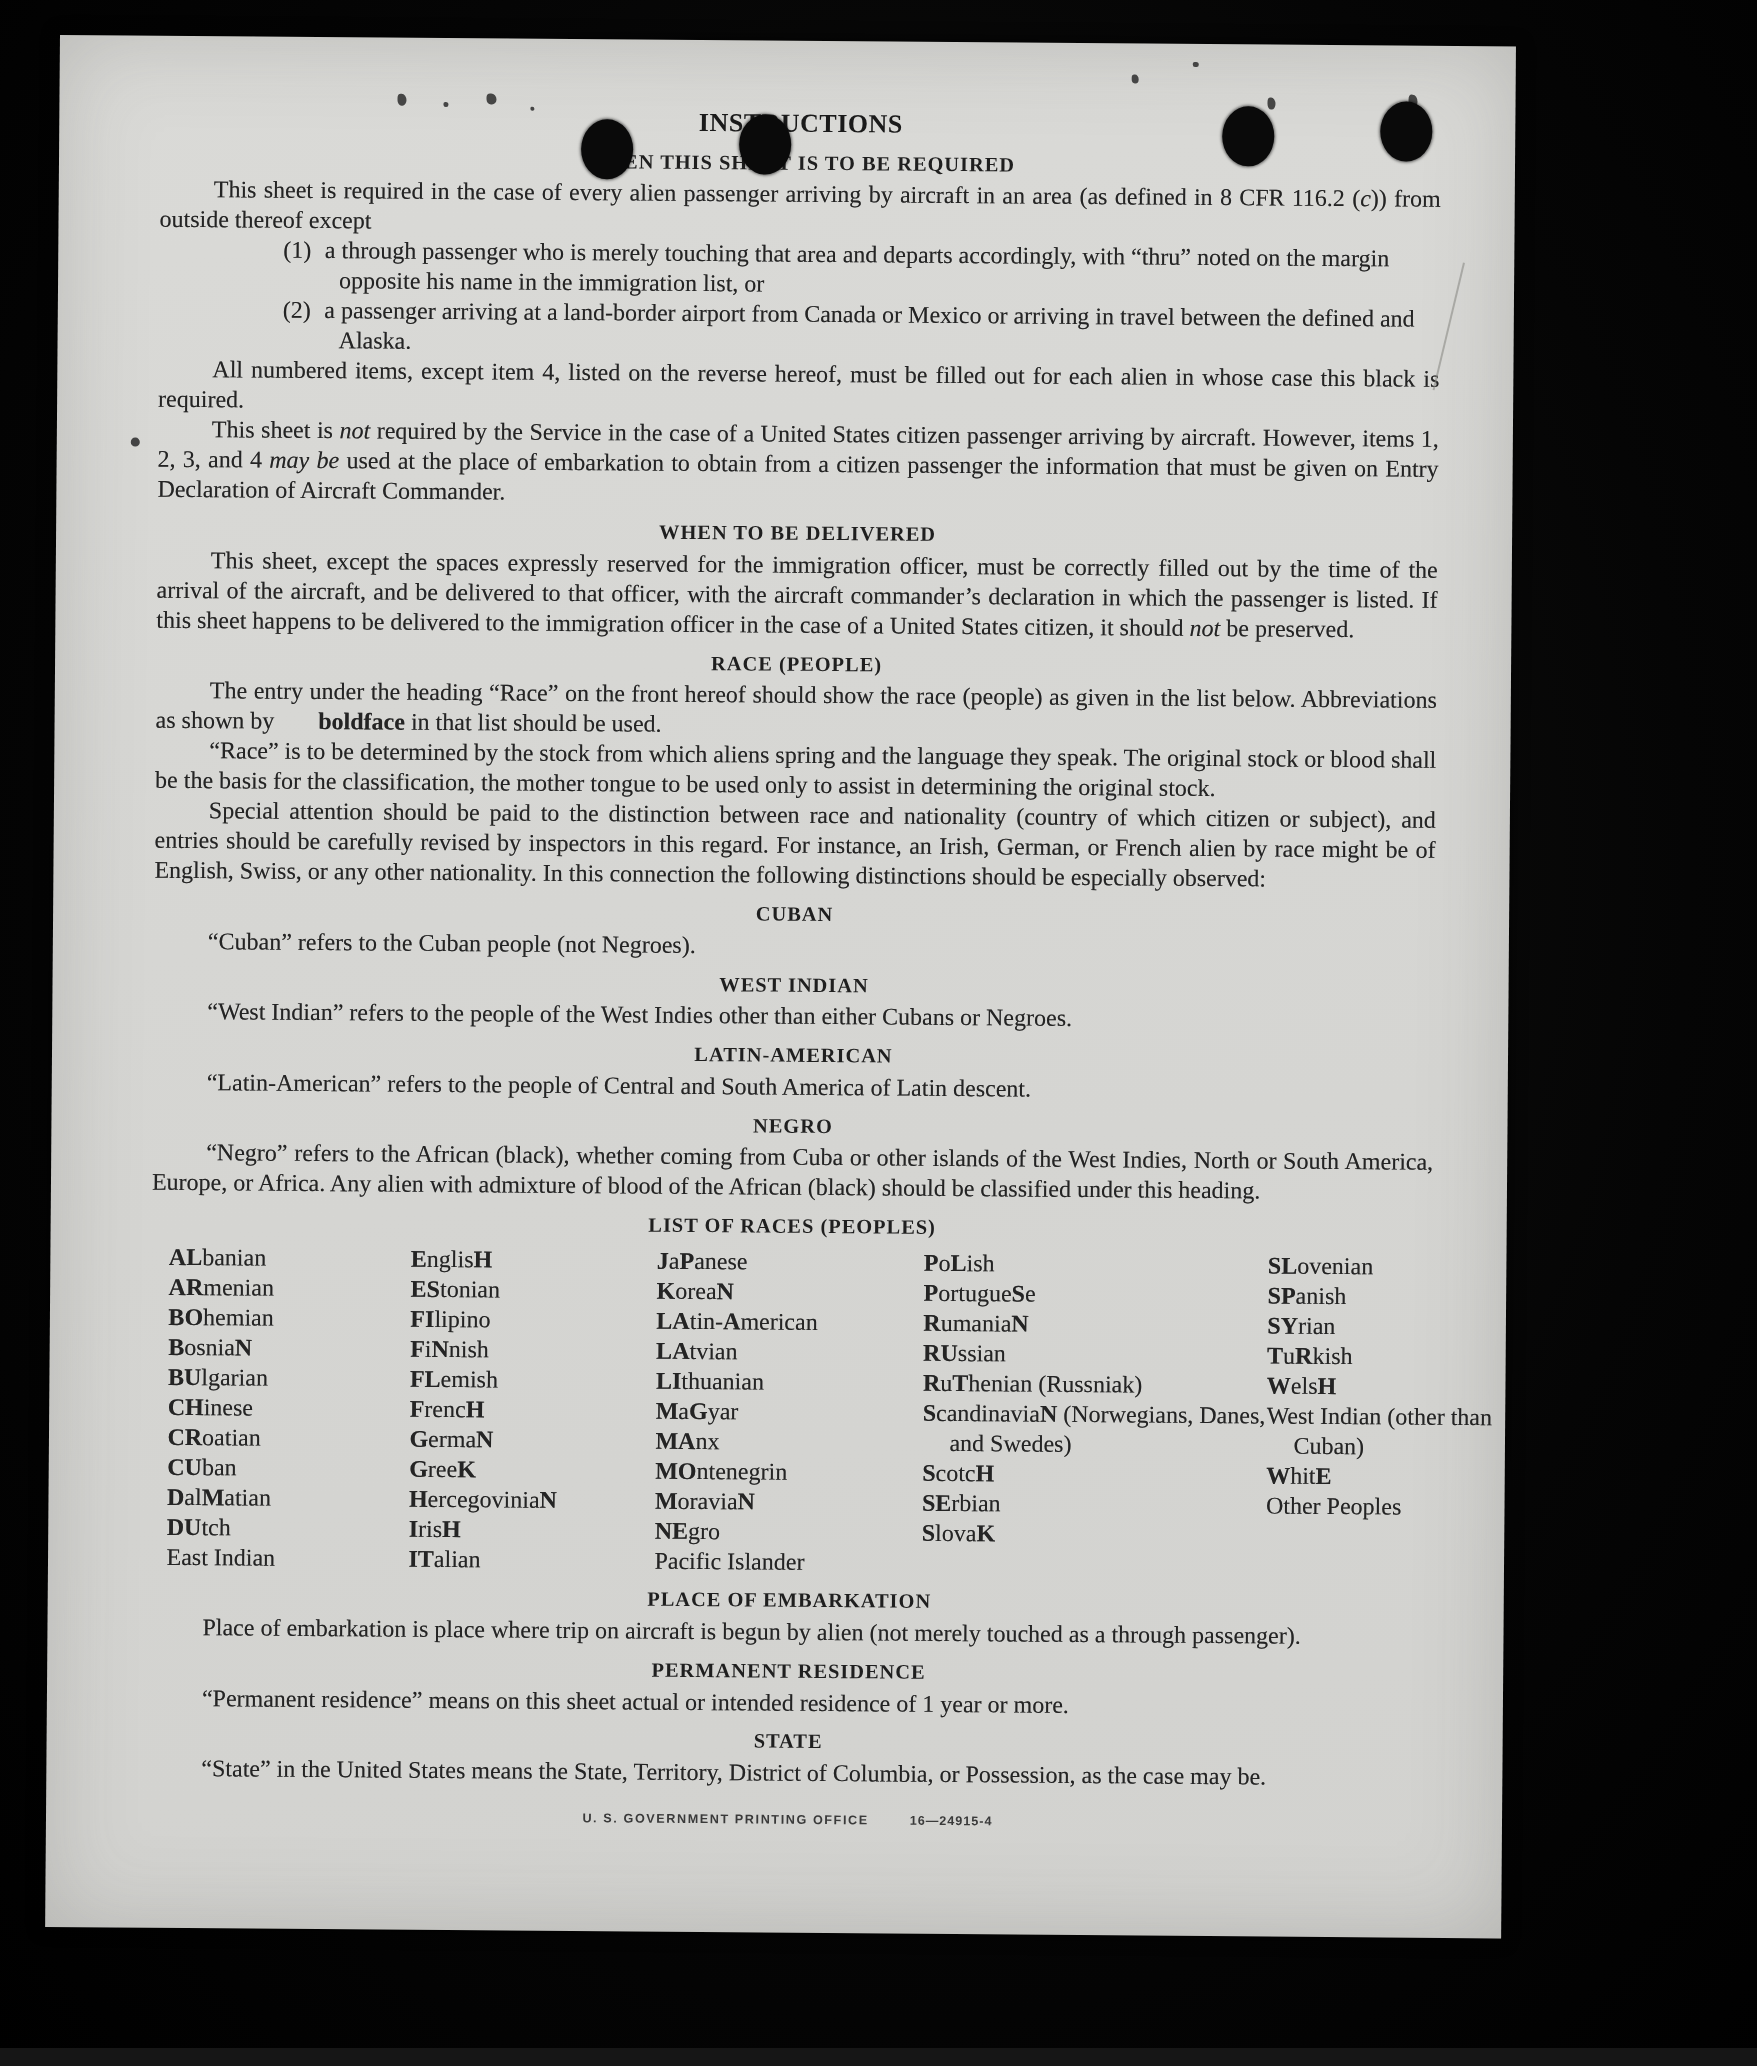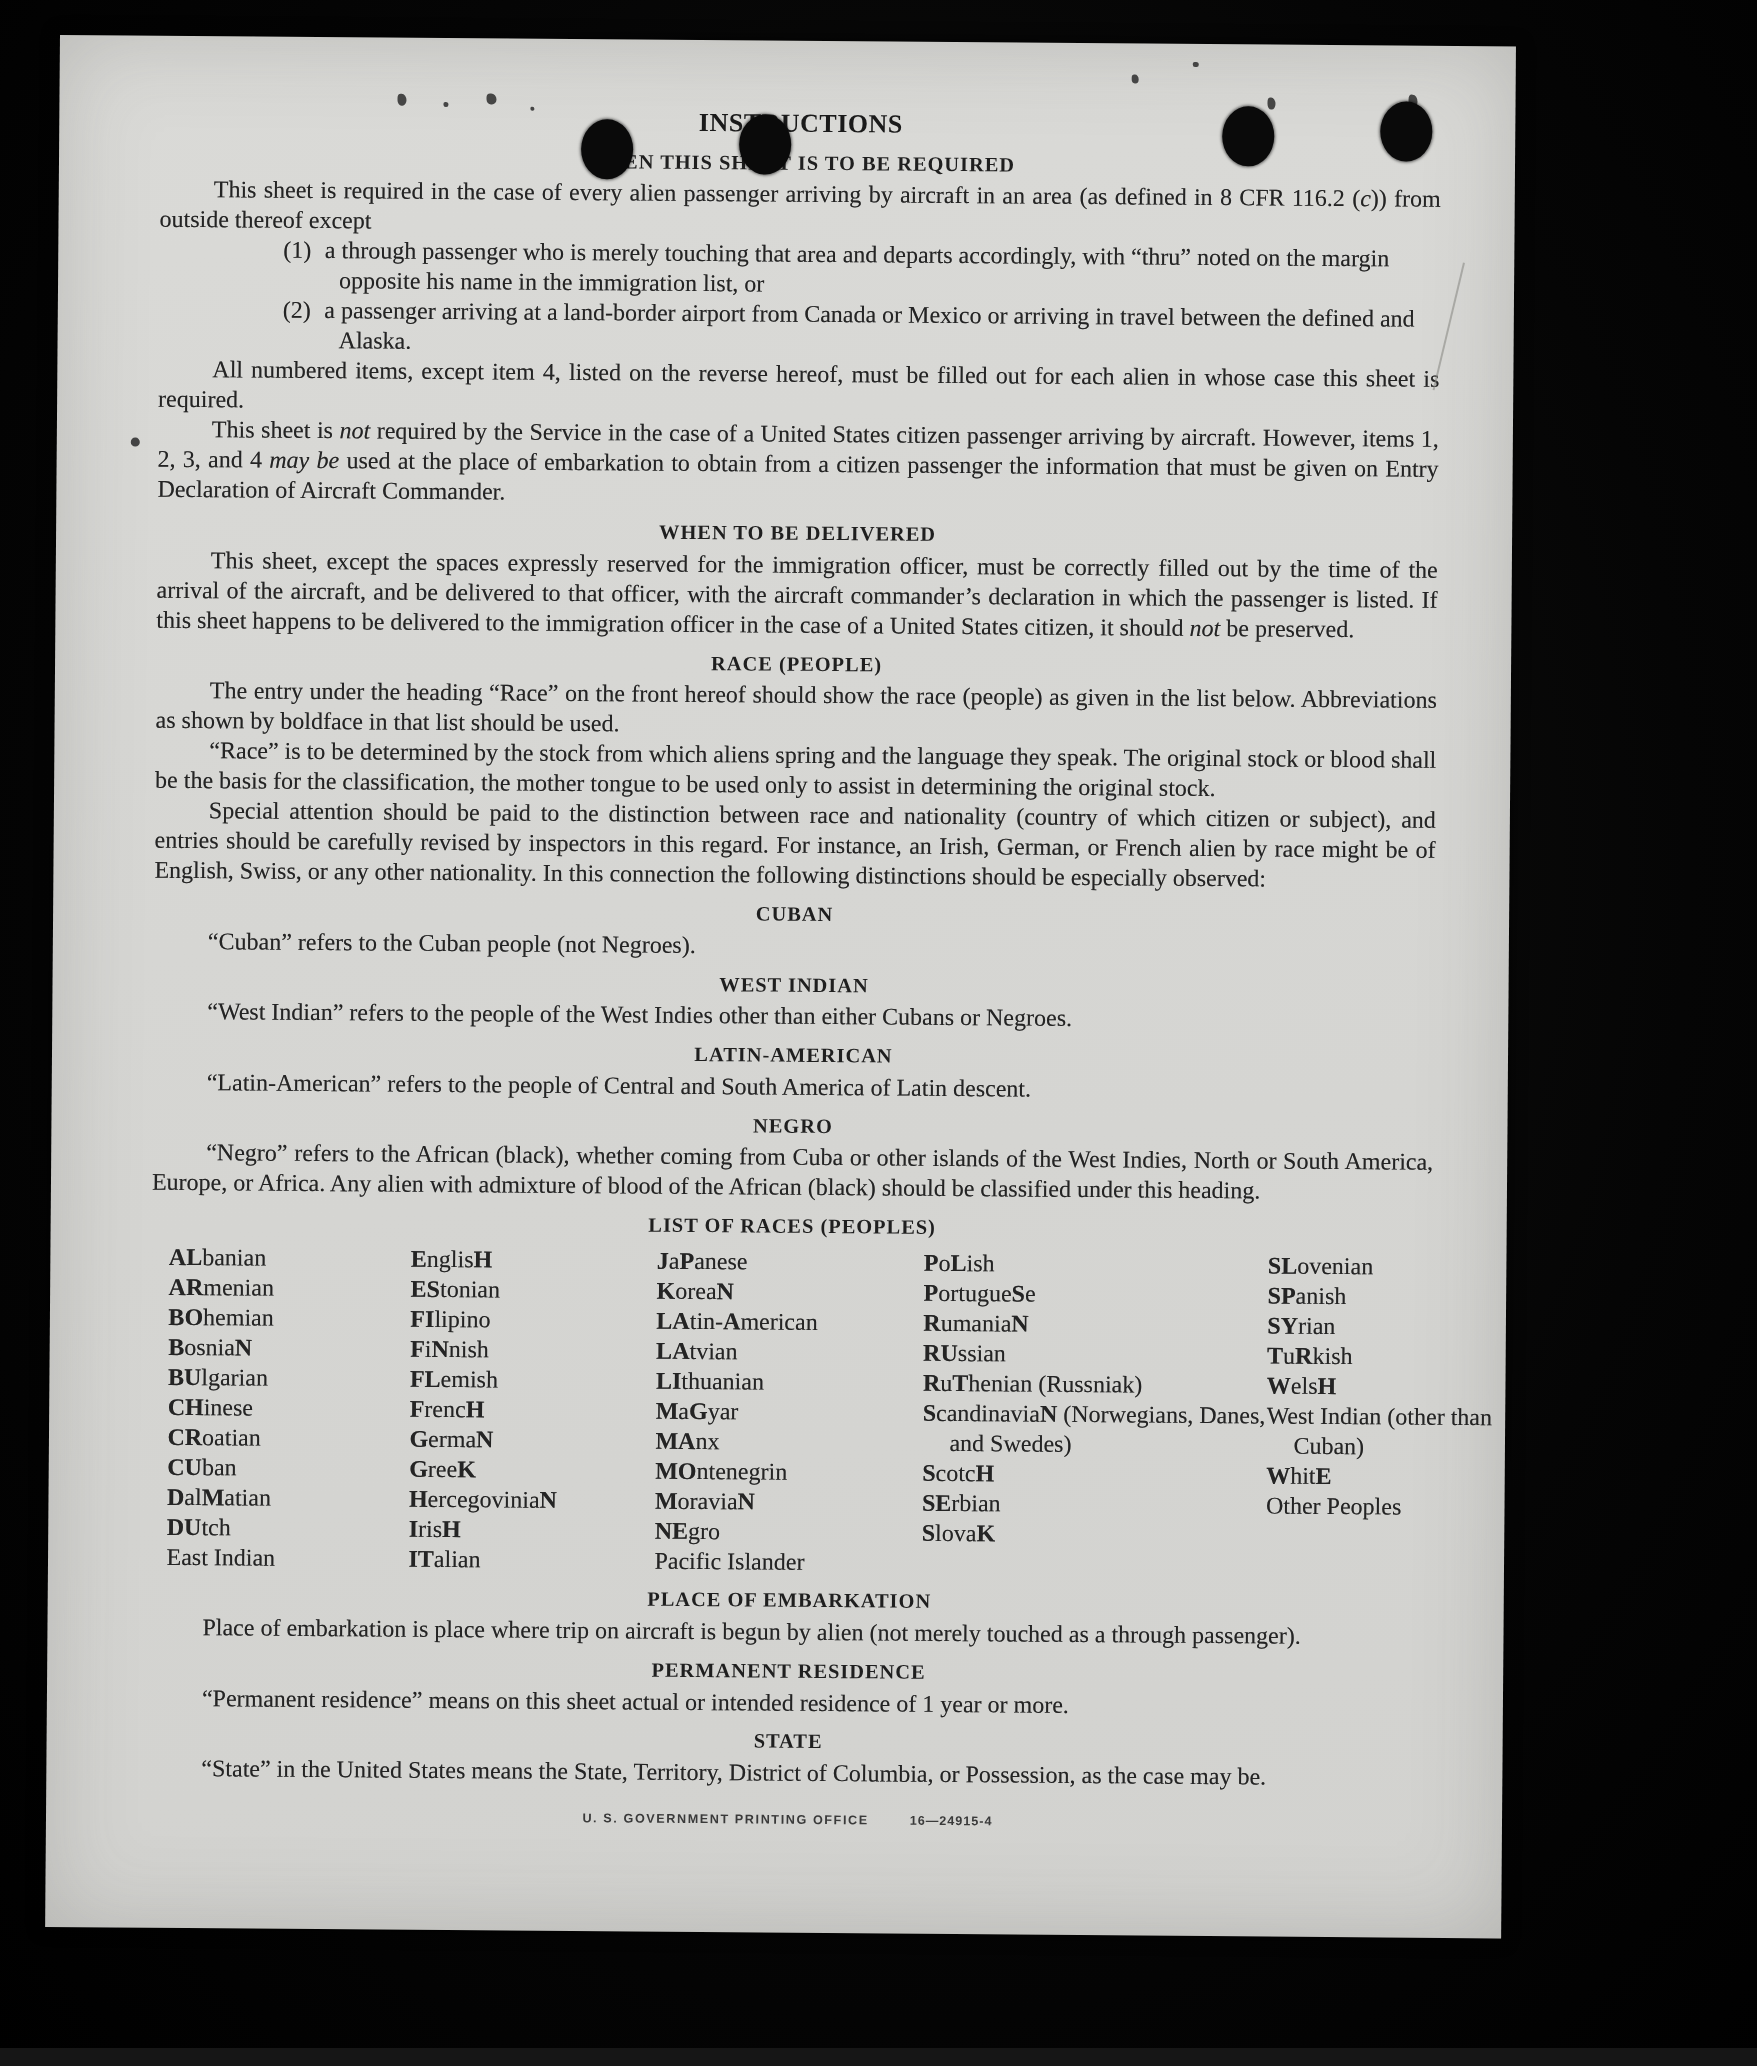--- a/index.html
+++ b/index.html
@@ -26,21 +26,21 @@
     letter-spacing:1px;color:#1f1f1f;
   }
   p{
     font-size:24px;line-height:30px;margin:0;text-align:justify;color:#242424;
     text-shadow:0 0 0.5px rgba(20,20,20,.4);
   }
   p.indent{text-indent:54px;}
   p.list-item{margin-left:124px;padding-left:56px;text-indent:-56px;text-align:left;}
   p.list-item .marker{padding-right:13.6px;}
   em{font-style:italic;}
-  strong{font-weight:normal;}
+  strong{font-weight:bold;margin-left:38px;}
   .races{display:flex;margin:8.7px 0 1.9px 17.5px;}
   .races .col{flex:0 0 auto;}
   .race-item{
     font-size:24px;line-height:30px;color:#242424;
     padding-left:27px;text-indent:-27px;text-shadow:0 0 0.5px rgba(20,20,20,.4);
   }
   .footer{
     margin-top:25px;text-align:center;
     font-family:"Liberation Sans", sans-serif;font-size:12.6px;color:#3a3a3a;
     letter-spacing:1.6px;font-weight:bold;
@@ -60,21 +60,21 @@
 <div class="bottom-strip"></div>
 
 <div class="paper">
   <div class="content">
     <h1 class="doc-title">INSTRUCTIONS</h1>
     <div id="sections">
         <h2 class="sec">WHEN THIS SHEET IS TO BE REQUIRED</h2>
         <p class="indent"><span>This sheet is required in the case of every alien passenger arriving by aircraft in an area (as defined in 8 CFR 116.2 (</span><em>c</em><span>)) from outside thereof except</span></p>
         <p class="list-item"><span class="marker">(1)</span><span>a through passenger who is merely touching that area and departs accordingly, with “thru” noted on the margin opposite his name in the immigration list, or</span></p>
         <p class="list-item"><span class="marker">(2)</span><span>a passenger arriving at a land-border airport from Canada or Mexico or arriving in travel between the defined and Alaska.</span></p>
-        <p class="indent"><span>All numbered items, except item 4, listed on the reverse hereof, must be filled out for each alien in whose case this sheet is required.</span></p>
+        <p class="indent"><span>All numbered items, except item 4, listed on the reverse hereof, must be filled out for each alien in whose case this black is required.</span></p>
         <p class="indent"><span>This sheet is </span><em>not</em><span> required by the Service in the case of a United States citizen passenger arriving by aircraft.  However, items 1, 2, 3, and 4 </span><em>may be</em><span> used at the place of embarkation to obtain from a citizen passenger the information that must be given on Entry Declaration of Aircraft Commander.</span></p>
         <h2 class="sec">WHEN TO BE DELIVERED</h2>
         <p class="indent"><span>This sheet, except the spaces expressly reserved for the immigration officer, must be correctly filled out by the time of the arrival of the aircraft, and be delivered to that officer, with the aircraft commander’s declaration in which the passenger is listed.  If this sheet happens to be delivered to the immigration officer in the case of a United States citizen, it should </span><em>not</em><span> be preserved.</span></p>
         <h2 class="sec">RACE (PEOPLE)</h2>
         <p class="indent"><span>The entry under the heading “Race” on the front hereof should show the race (people) as given in the list below.  Abbreviations as shown by </span><strong>boldface</strong><span> in that list should be used.</span></p>
         <p class="indent"><span>“Race” is to be determined by the stock from which aliens spring and the language they speak.  The original stock or blood shall be the basis for the classification, the mother tongue to be used only to assist in determining the original stock.</span></p>
         <p class="indent"><span>Special attention should be paid to the distinction between race and nationality (country of which citizen or subject), and entries should be carefully revised by inspectors in this regard.  For instance, an Irish, German, or French alien by race might be of English, Swiss, or any other nationality.  In this connection the following distinctions should be especially observed:</span></p>
         <h2 class="sec">CUBAN</h2>
         <p class="indent"><span>“Cuban” refers to the Cuban people (not Negroes).</span></p>
         <h2 class="sec">WEST INDIAN</h2>

